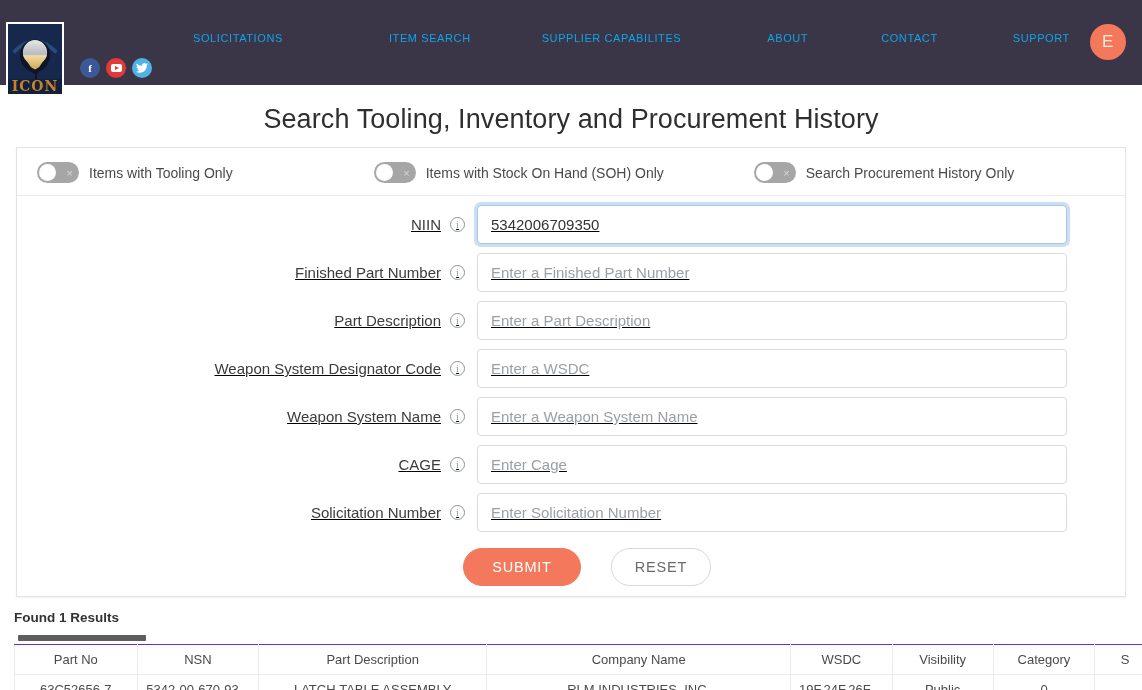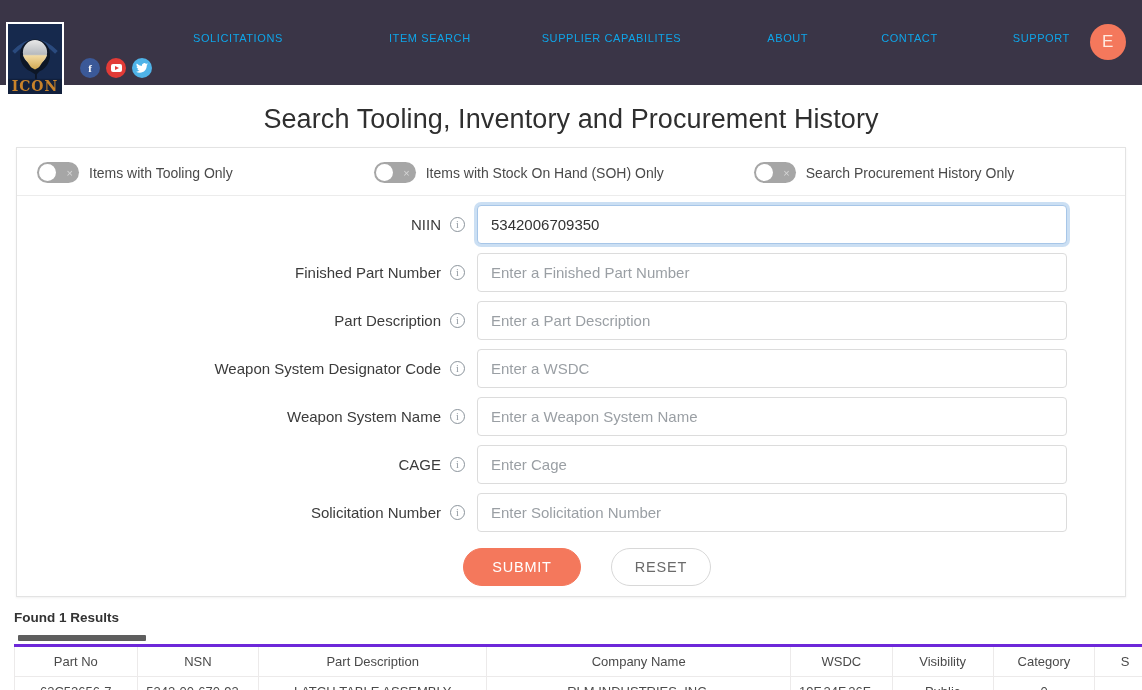--- a/index.html
+++ b/index.html
@@ -154,20 +154,21 @@
     font-size: 11px;
     line-height: 1;
   }
   .toggle-label { font-size: 14px; color: #4a4a4a; white-space: nowrap; }
 
   
   .form-row {
     display: flex;
     align-items: center;
     margin-top: 9px;
+    text-decoration: underline;
   }
   .form-row:first-of-type { margin-top: 12px; }
   .lbl-wrap {
     width: 460px;
     display: flex;
     align-items: center;
     justify-content: flex-end;
     padding-right: 12px;
   }
   .field-label {
@@ -263,21 +264,21 @@
     color: #4a4a4a;
   }
   table.results th, table.results td {
     border: 1px solid #eceaea;
     text-align: center;
     font-weight: normal;
     padding: 7px 4px;
     white-space: nowrap;
     overflow: hidden;
   }
-  table.results th { border-top: 3px solid #6d28d9; }
+  table.results th { border-top: 1px solid #6d28d9; }
   .col-partno { width: 121px; }
   .col-nsn { width: 120px; }
   .col-desc { width: 225px; }
   .col-company { width: 300px; }
   .col-wsdc { width: 100px; }
   .col-vis { width: 100px; }
   .col-cat { width: 100px; }
   .col-cut { width: 60px; }
 </style>
 </head>

